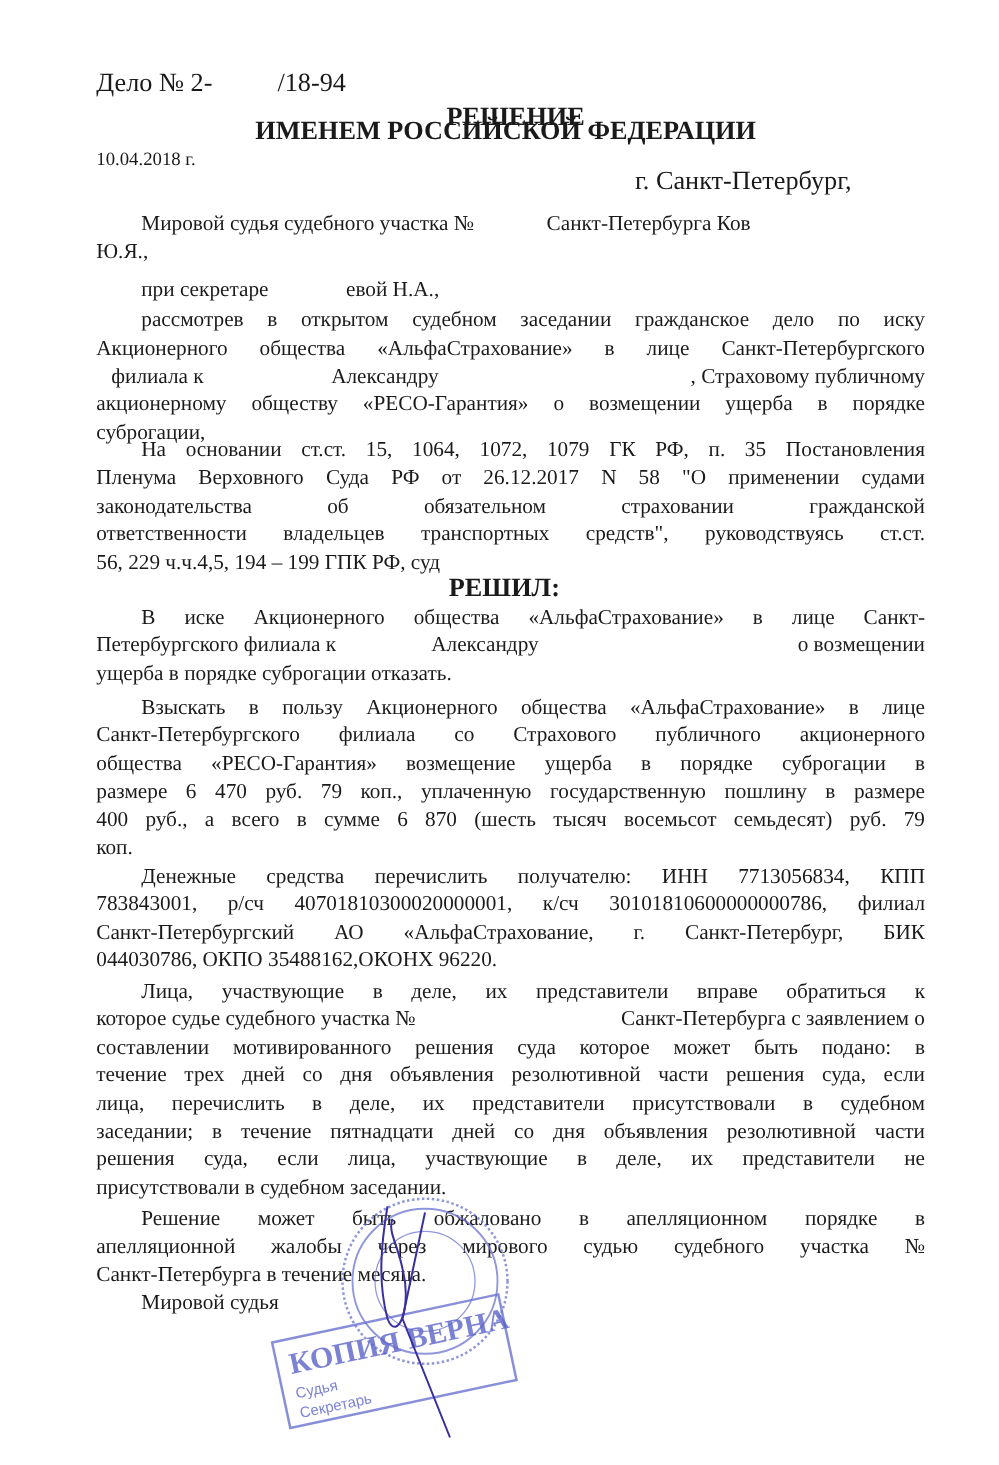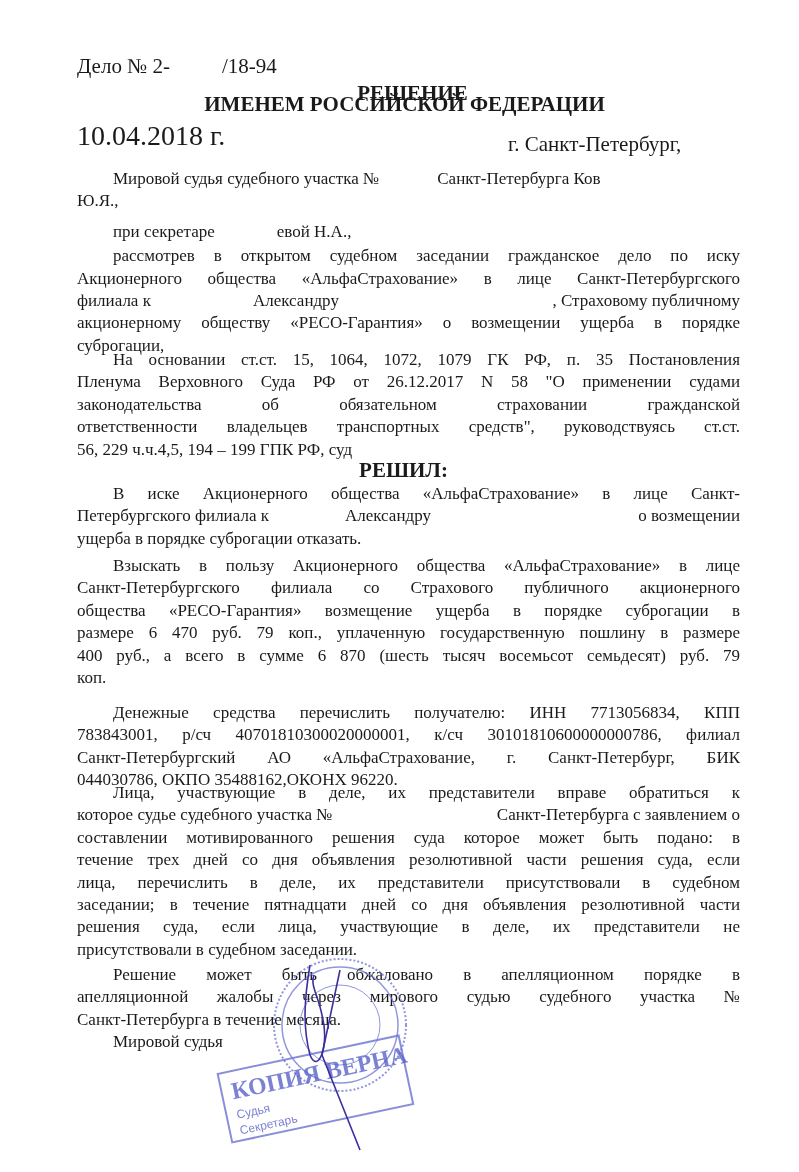--- a/index.html
+++ b/index.html
@@ -4,21 +4,21 @@
   <style>
     html, body { margin: 0; padding: 0; background: #ffffff; }
     body { width: 799px; height: 1172px; position: relative; overflow: hidden;
            font-family: "Liberation Serif", "DejaVu Serif", serif; color: #1a1a1a; }
     .page { position: absolute; left: 0; top: 0; width: 799px; height: 1172px; }
     .abs { position: absolute; white-space: nowrap; }
     .case-no { left: 77px; top: 54px; font-size: 21px; }
     .title { left: 0; width: 799px; text-align: center; font-weight: bold; font-size: 21px; }
     .title1 { top: 81px; padding-left: 26px; box-sizing: border-box; text-align: center; }
     .title2 { top: 92px; padding-left: 10px; box-sizing: border-box; }
-    .date { left: 77px; top: 120px; font-size: 28px; }
+    .date { left: 77px; top: 120px; font-size: 15px; }
     .city { left: 508px; top: 132px; font-size: 21px; }
     .body-text { position: absolute; left: 77px; width: 663px; font-size: 17px; line-height: 22.4px; }
     .line { display: block; white-space: nowrap; }
     .just { display: block; text-align: justify; text-align-last: justify; white-space: normal; }
     .gap { display: inline-block; }
     .resolved { left: 0; width: 799px; text-align: center; font-weight: bold; font-size: 21px; top: 458px; padding-left: 8px; box-sizing: border-box; }
     .stamp { position: absolute; left: 210px; top: 955px; width: 210px; height: 200px; pointer-events: none; }
   </style>
 </head>
 <body>
@@ -37,21 +37,21 @@
   <div class="body-text" style="top:168px;">
     <span class="line" style="padding-left:36px">
       <span>Мировой судья судебного участка №</span><span class="gap" style="width:58px"></span><span>Санкт-Петербурга Ков</span>
     </span>
     <span class="line">Ю.Я.,</span>
     <span class="line" style="padding-left:36px;margin-top:8px">
       <span>при секретаре</span><span class="gap" style="width:62px"></span><span>евой Н.А.,</span>
     </span>
     <span class="just" style="padding-left:36px;margin-top:2px">рассмотрев в открытом судебном заседании гражданское дело по иску</span>
     <span class="just">Акционерного общества «АльфаСтрахование» в лице Санкт-Петербургского</span>
-    <span class="line" style="position:relative;">
+    <span class="line" style="position:relative;margin-left:12px;">
       <span>филиала  к</span><span class="gap" style="width:102px"></span><span>Александру</span><span style="position:absolute;right:0">, Страховому публичному</span>
     </span>
     <span class="just">акционерному обществу «РЕСО-Гарантия» о возмещении ущерба в порядке</span>
     <span class="line">суброгации,</span>
   </div>
 
   <div class="body-text" style="top:349px;">
     <span class="just" style="padding-left:36px">На основании ст.ст. 15, 1064, 1072, 1079  ГК РФ, п. 35 Постановления</span>
     <span class="just">Пленума Верховного Суда РФ от 26.12.2017 N 58 "О применении судами</span>
     <span class="just">законодательства об обязательном страховании гражданской</span>
@@ -71,21 +71,21 @@
 
   <div class="body-text" style="top:555px;">
     <span class="just" style="padding-left:36px">Взыскать в пользу Акционерного общества «АльфаСтрахование» в лице</span>
     <span class="just">Санкт-Петербургского филиала со Страхового публичного акционерного</span>
     <span class="just">общества «РЕСО-Гарантия» возмещение ущерба в порядке суброгации в</span>
     <span class="just">размере 6 470 руб. 79 коп., уплаченную государственную пошлину в размере</span>
     <span class="just">400 руб., а всего в сумме 6 870 (шесть тысяч восемьсот семьдесят) руб. 79</span>
     <span class="line">коп.</span>
   </div>
 
-  <div class="body-text" style="top:690px;margin-top:12px;">
+  <div class="body-text" style="top:690px;">
     <span class="just" style="padding-left:36px">Денежные средства перечислить получателю: ИНН 7713056834, КПП</span>
     <span class="just">783843001, р/сч 40701810300020000001, к/сч 30101810600000000786, филиал</span>
     <span class="just">Санкт-Петербургский АО «АльфаСтрахование, г. Санкт-Петербург, БИК</span>
     <span class="line">044030786, ОКПО 35488162,ОКОНХ 96220.</span>
   </div>
 
   <div class="body-text" style="top:782px;">
     <span class="just" style="padding-left:36px">Лица, участвующие в деле, их представители вправе обратиться  к</span>
     <span class="line" style="position:relative">
       <span>которое судье судебного участка №</span><span style="position:absolute;right:0">Санкт-Петербурга с заявлением о</span>

